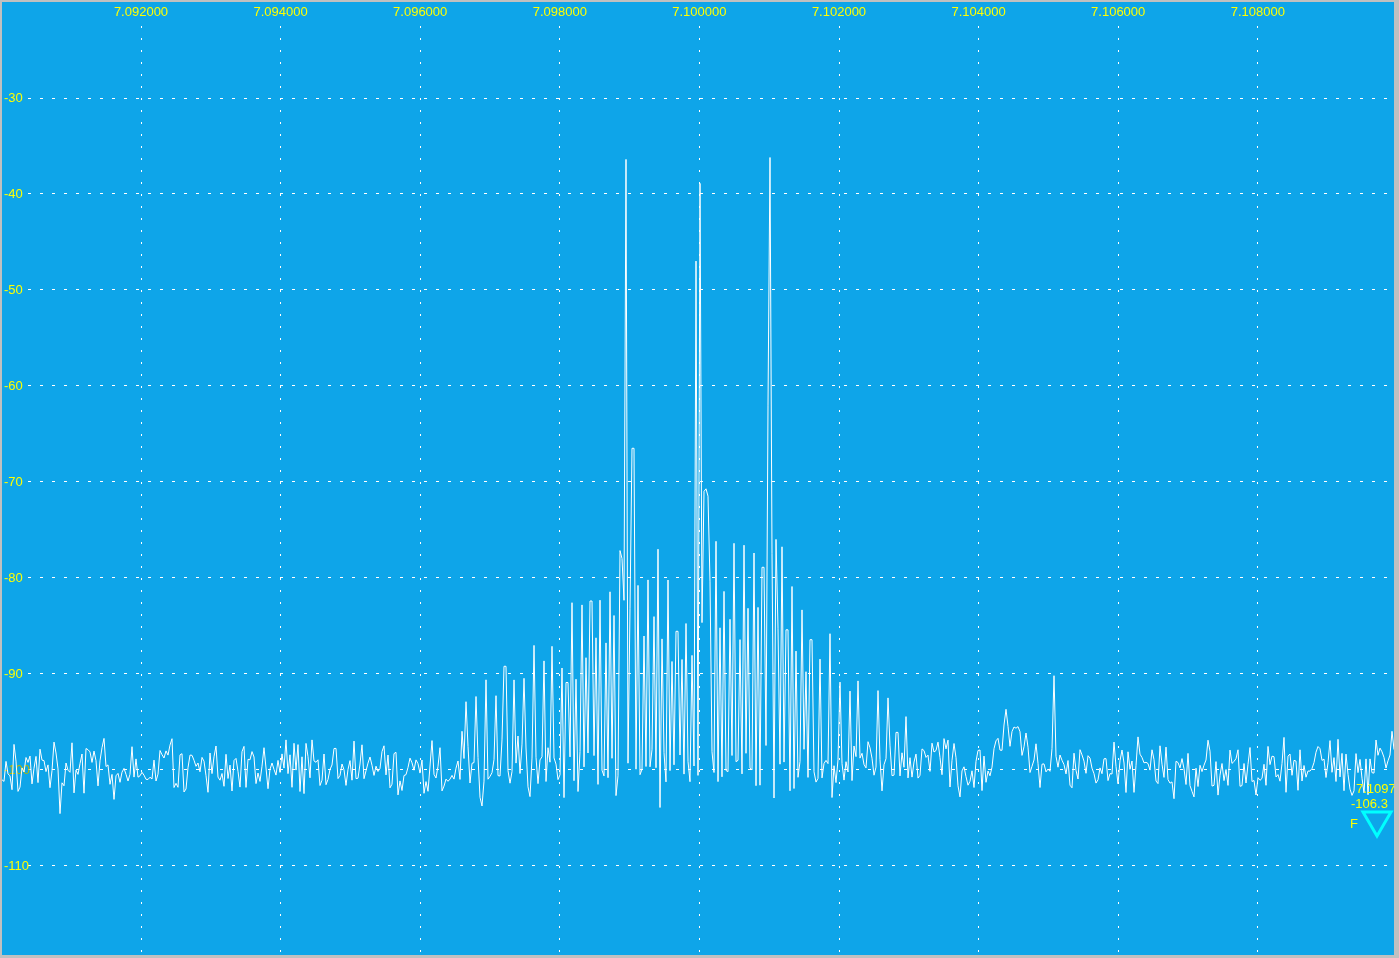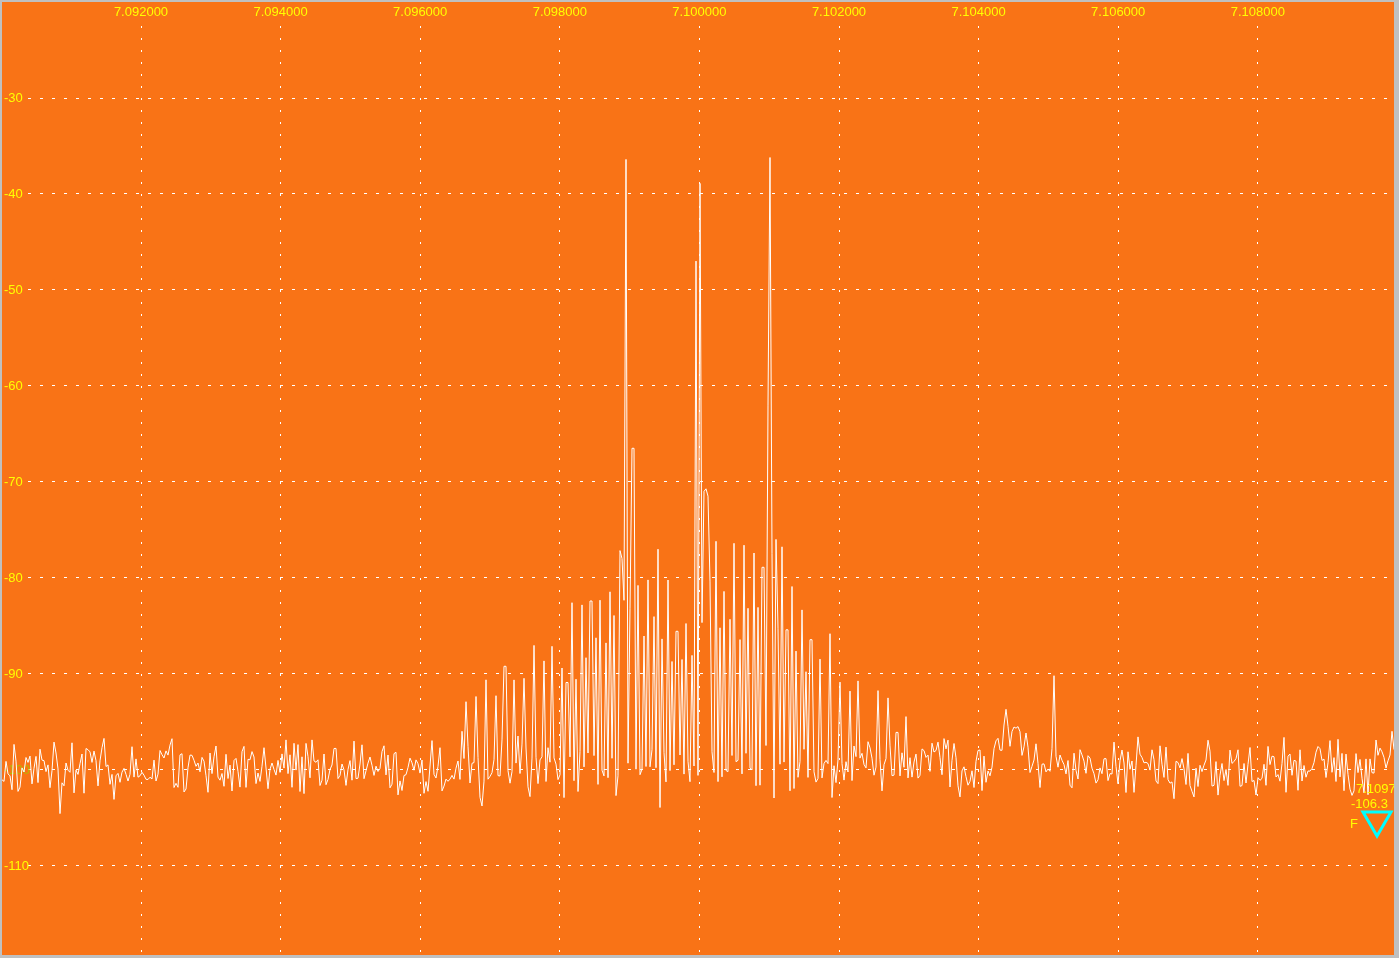--- a/index.html
+++ b/index.html
@@ -1,16 +1,16 @@
 <!DOCTYPE html>
 <html><head>
 <meta charset="utf-8">
 <style>
   html,body{margin:0;padding:0;background:#c0c0c0;}
-  #screen{position:relative;width:1399px;height:958px;background:#f97316;overflow:hidden;
+  #screen{position:relative;width:1399px;height:958px;background:#0ea5e9;overflow:hidden;
           font-family:"Liberation Sans",sans-serif;}
   .border{position:absolute;background:#c0c0c0;z-index:5;}
   #b-top{left:0;top:0;width:1399px;height:2px;}
   #b-left{left:0;top:0;width:2px;height:958px;}
   #b-right{left:1394px;top:0;width:5px;height:958px;}
   #b-bottom{left:0;top:955px;width:1399px;height:3px;}
   svg{position:absolute;left:0;top:0;z-index:1;}
   text{font-family:"Liberation Sans",sans-serif;}
 </style>
 </head>

